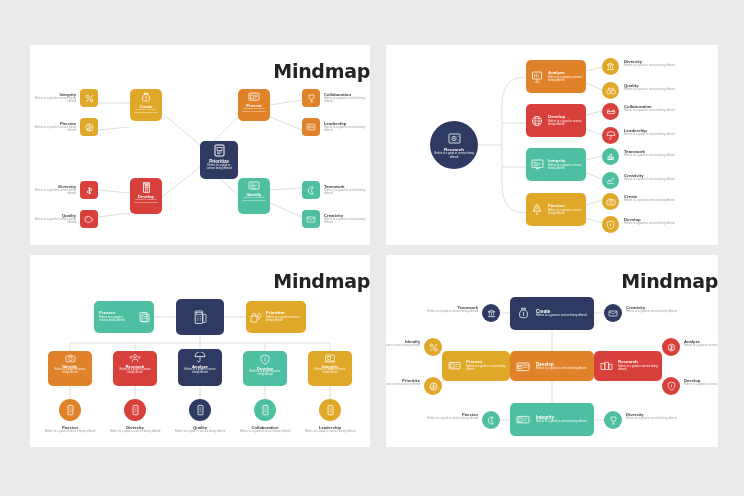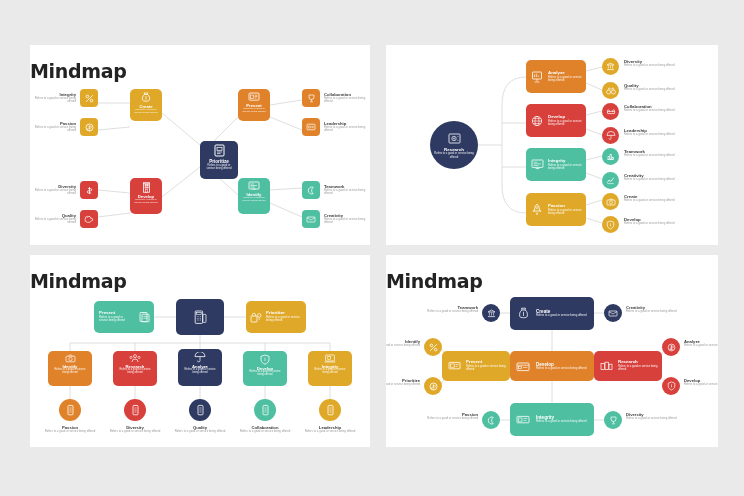--- a/index.html
+++ b/index.html
@@ -17,21 +17,21 @@
     overflow:hidden;
   }
   #slide1{left:30px;top:45px;width:340px;height:200px;}
   #slide2{left:386px;top:45px;width:332px;height:200px;}
   #slide3{left:30px;top:255px;width:340px;height:192px;}
   #slide4{left:386px;top:255px;width:332px;height:192px;}
 
   .title{
     position:absolute;
     width:100%;
-    text-align:left;
+    text-align:right;
     font-weight:bold;
     color:#232323;
     letter-spacing:-0.3px;
     font-family:"DejaVu Sans", sans-serif;
   }
   #t1{top:15px;font-size:19px;}
   #t3{top:15px;font-size:19px;}
   #t4{top:15px;font-size:19px;}
 
   svg.lines{position:absolute;left:0;top:0;width:100%;height:100%;pointer-events:none;}

